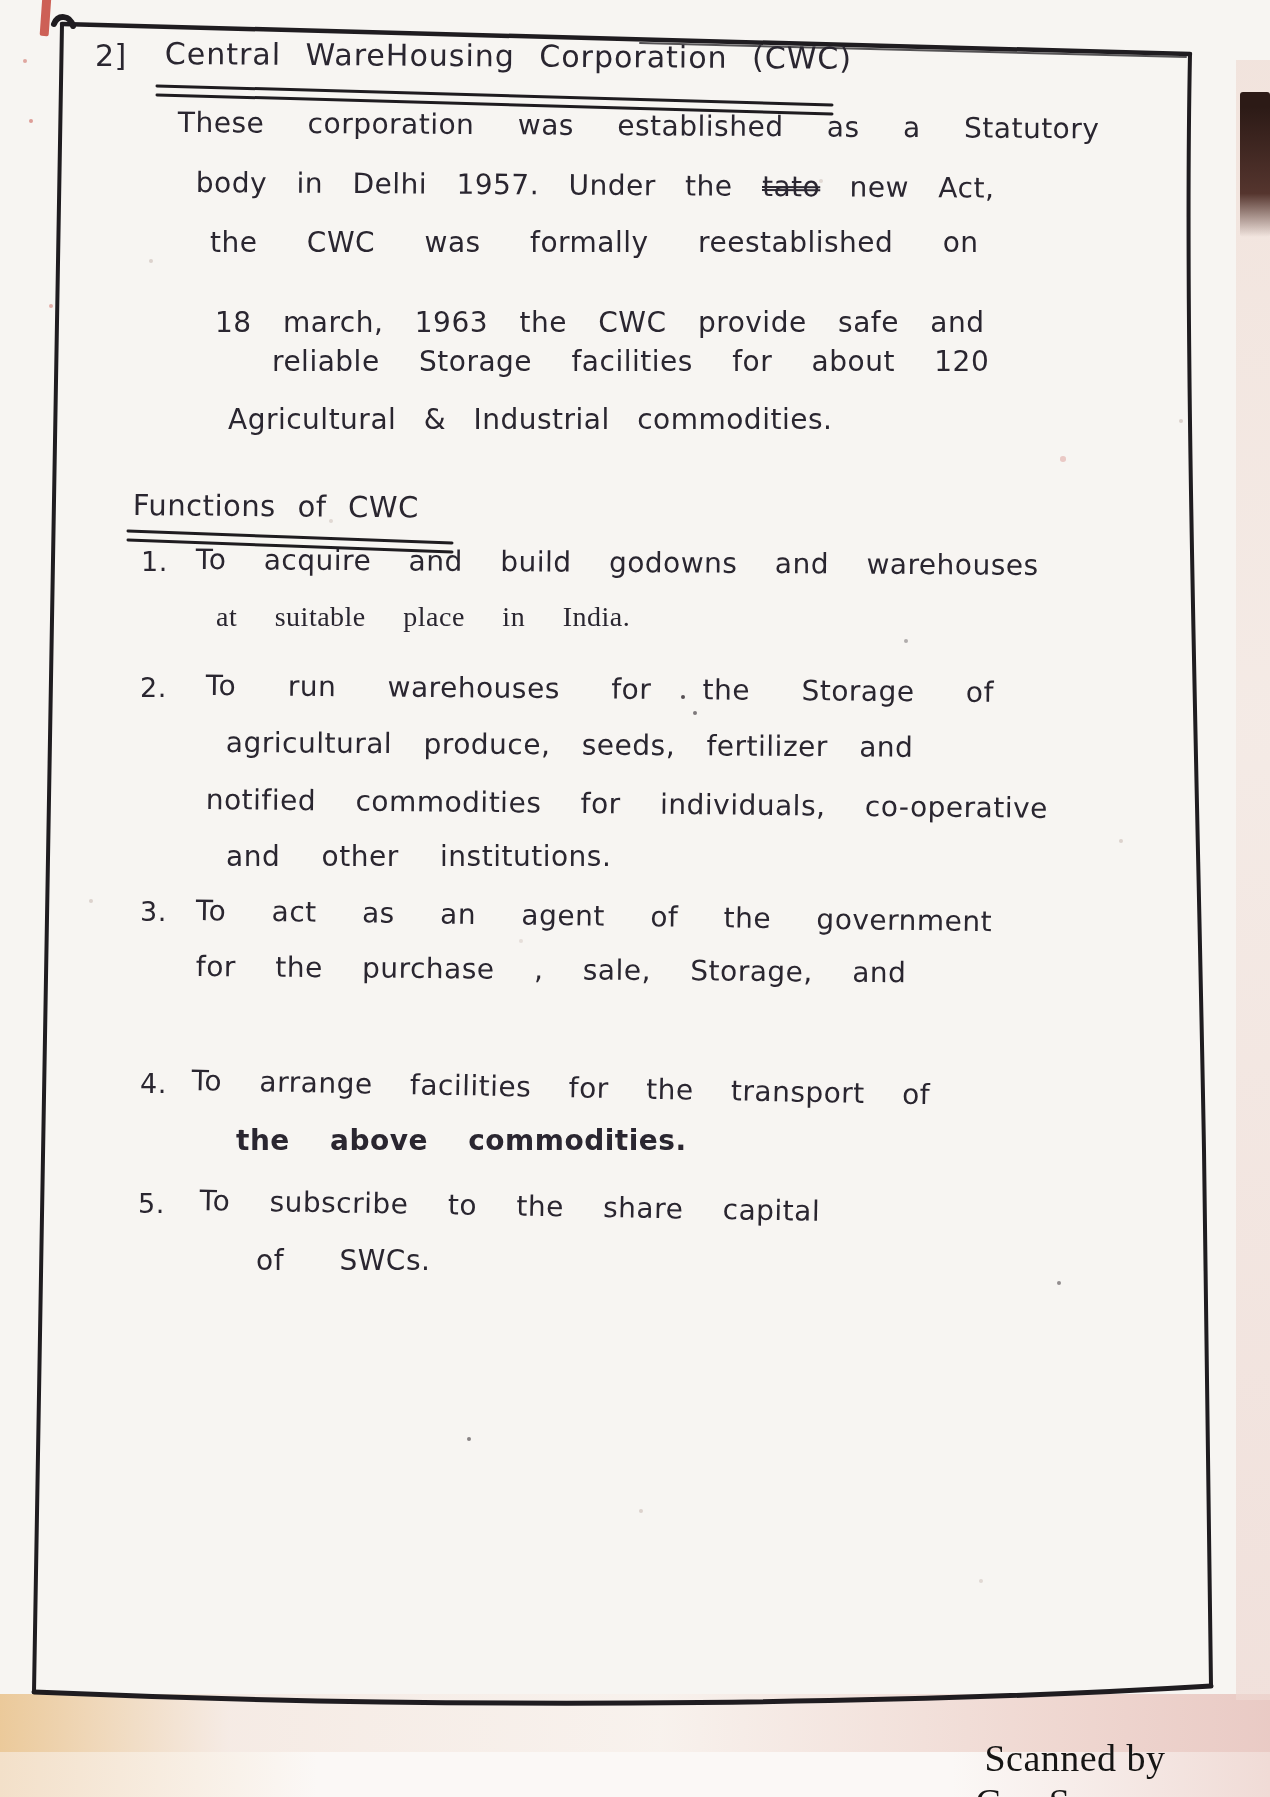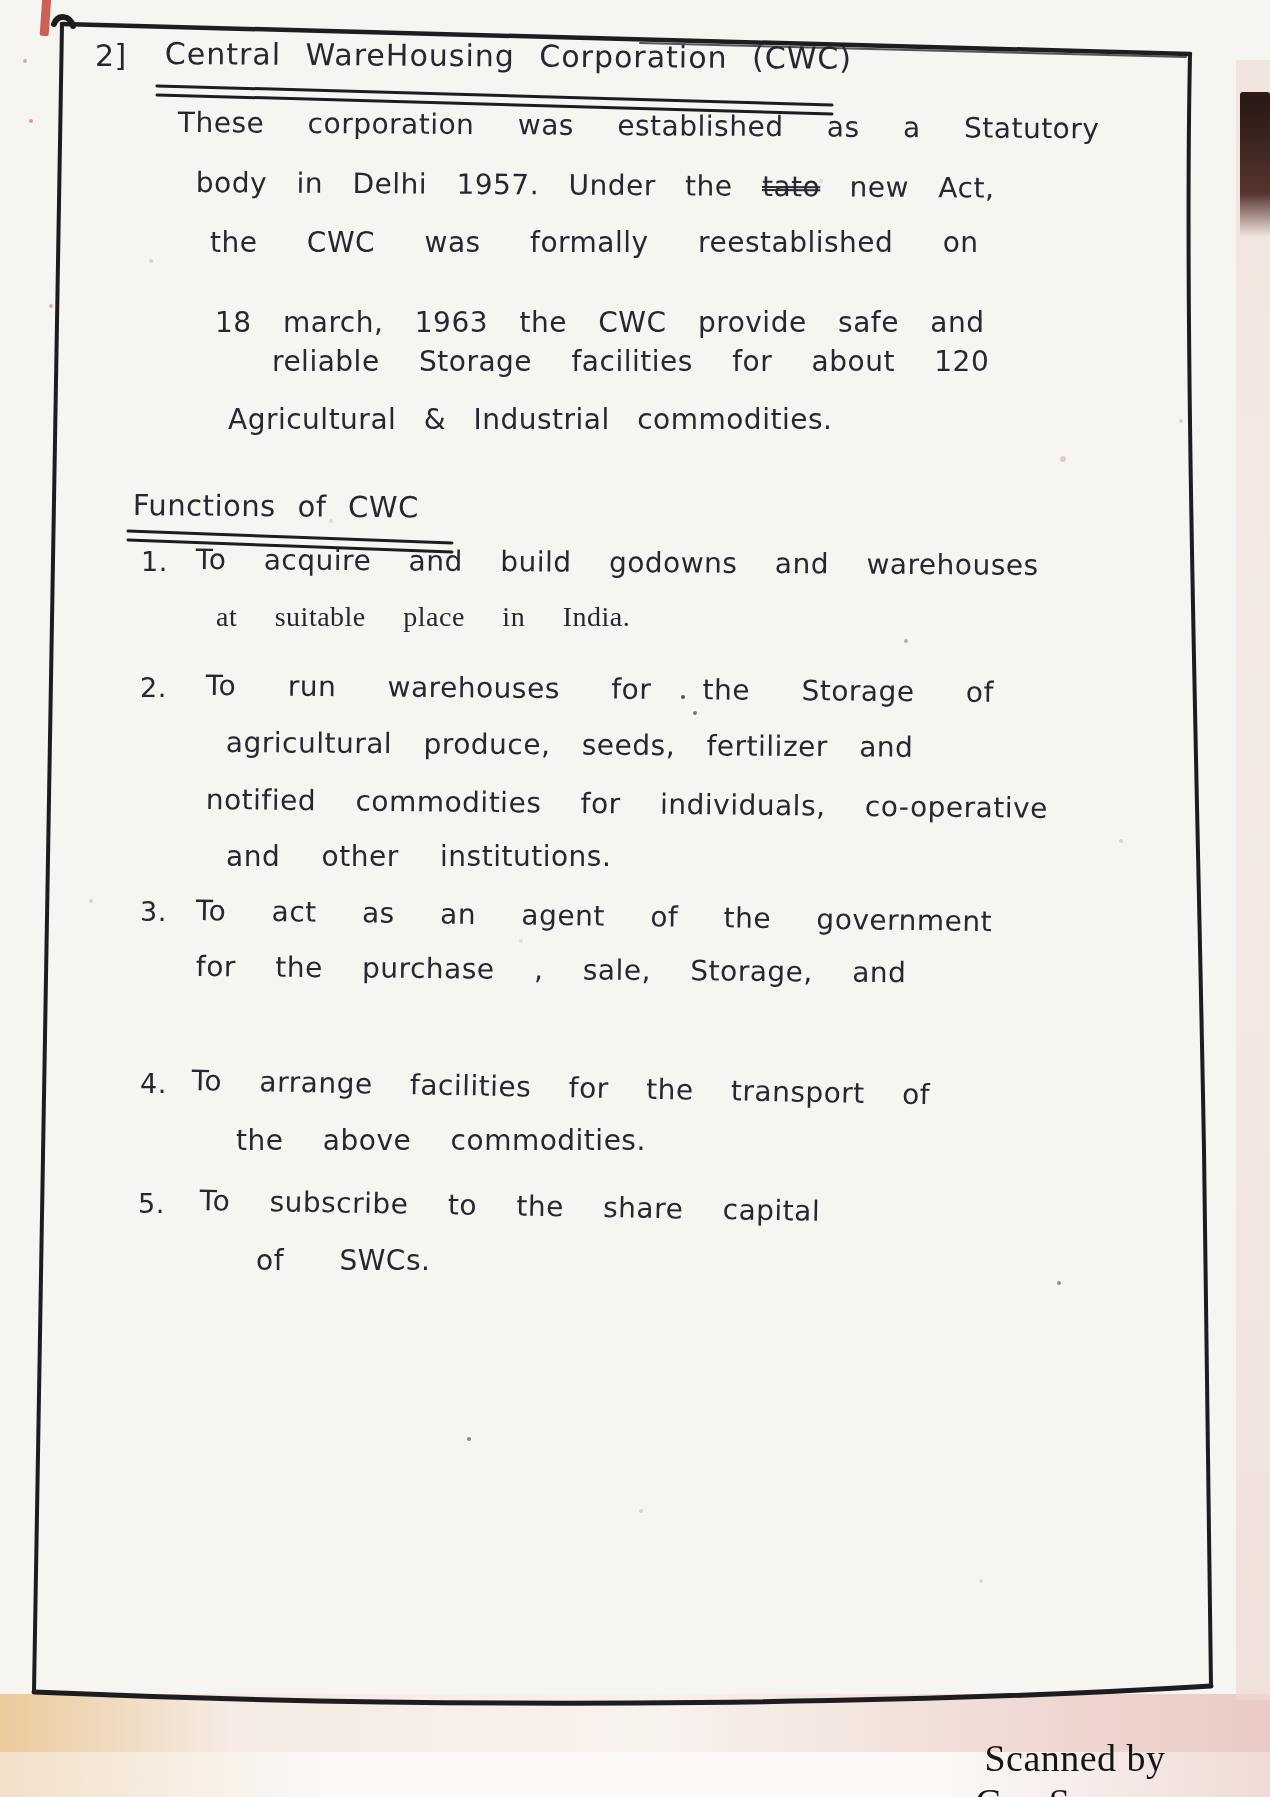--- a/index.html
+++ b/index.html
@@ -117,21 +117,21 @@
   <div class="hw" style="left:226px;top:726px;word-spacing:22px;transform:rotate(0.4deg);">agricultural produce, seeds, fertilizer and</div>
   <div class="hw" style="left:206px;top:783px;word-spacing:30px;transform:rotate(0.6deg);">notified commodities for individuals, co-operative</div>
   <div class="hw" style="left:226px;top:840px;word-spacing:32px;">and other institutions.</div>
 
   <div class="hw item-num" style="left:140px;top:896px;">3.</div>
   <div class="hw" style="left:196px;top:894px;word-spacing:36px;transform:rotate(0.8deg);">To act as an agent of the government</div>
   <div class="hw" style="left:196px;top:950px;word-spacing:30px;transform:rotate(0.5deg);">for the purchase , sale, Storage, and</div>
 
   <div class="hw item-num" style="left:140px;top:1068px;">4.</div>
   <div class="hw" style="left:192px;top:1064px;word-spacing:28px;transform:rotate(1.1deg);">To arrange facilities for the transport of</div>
-  <div class="hw" style="left:236px;top:1124px;word-spacing:30px;">the above commodities.</div>
+  <div class="hw" style="left:236px;top:1124px;word-spacing:30px;font-weight:bold;">the above commodities.</div>
 
   <div class="hw item-num" style="left:138px;top:1188px;">5.</div>
   <div class="hw" style="left:200px;top:1184px;word-spacing:30px;transform:rotate(1deg);">To subscribe to the share capital</div>
   <div class="hw" style="left:256px;top:1244px;word-spacing:46px;">of SWCs.</div>
 
   <div class="footer">Scanned by CamScanner</div>
 
 </div>
 
 </body></html>

